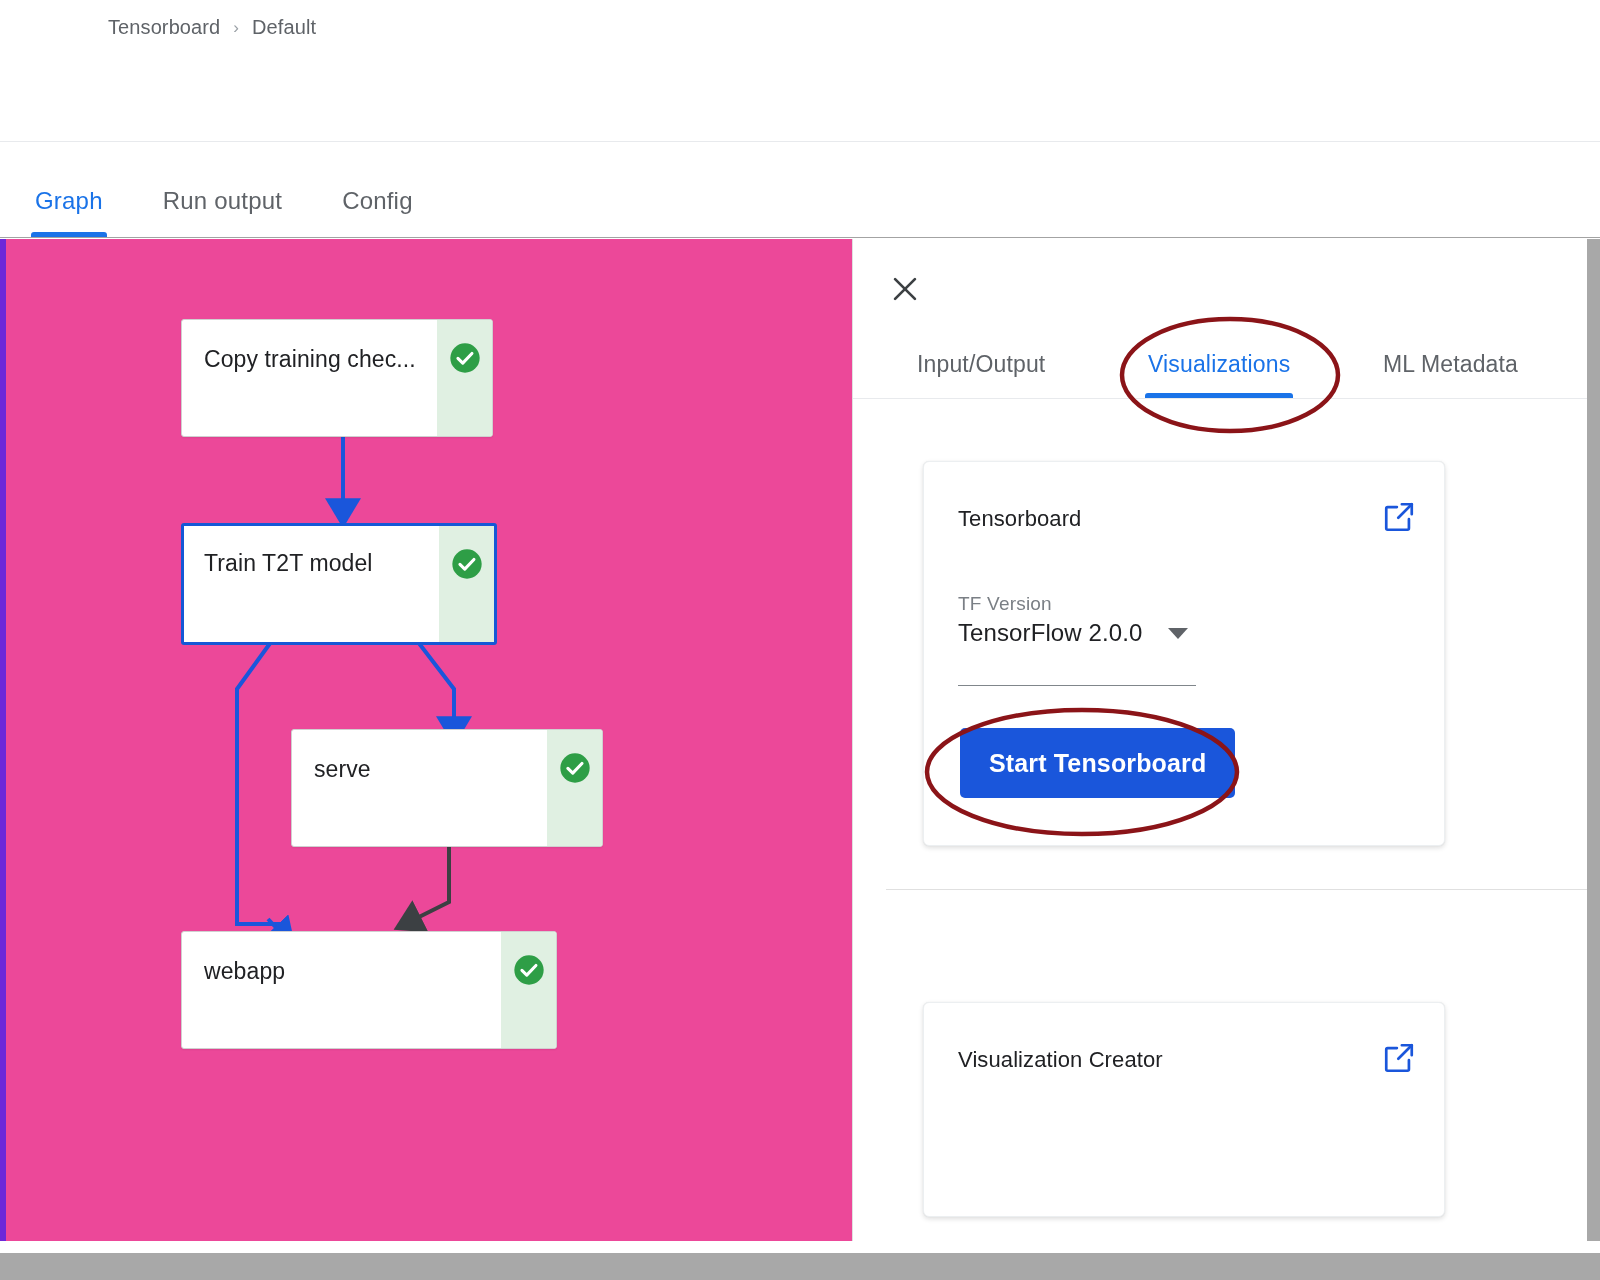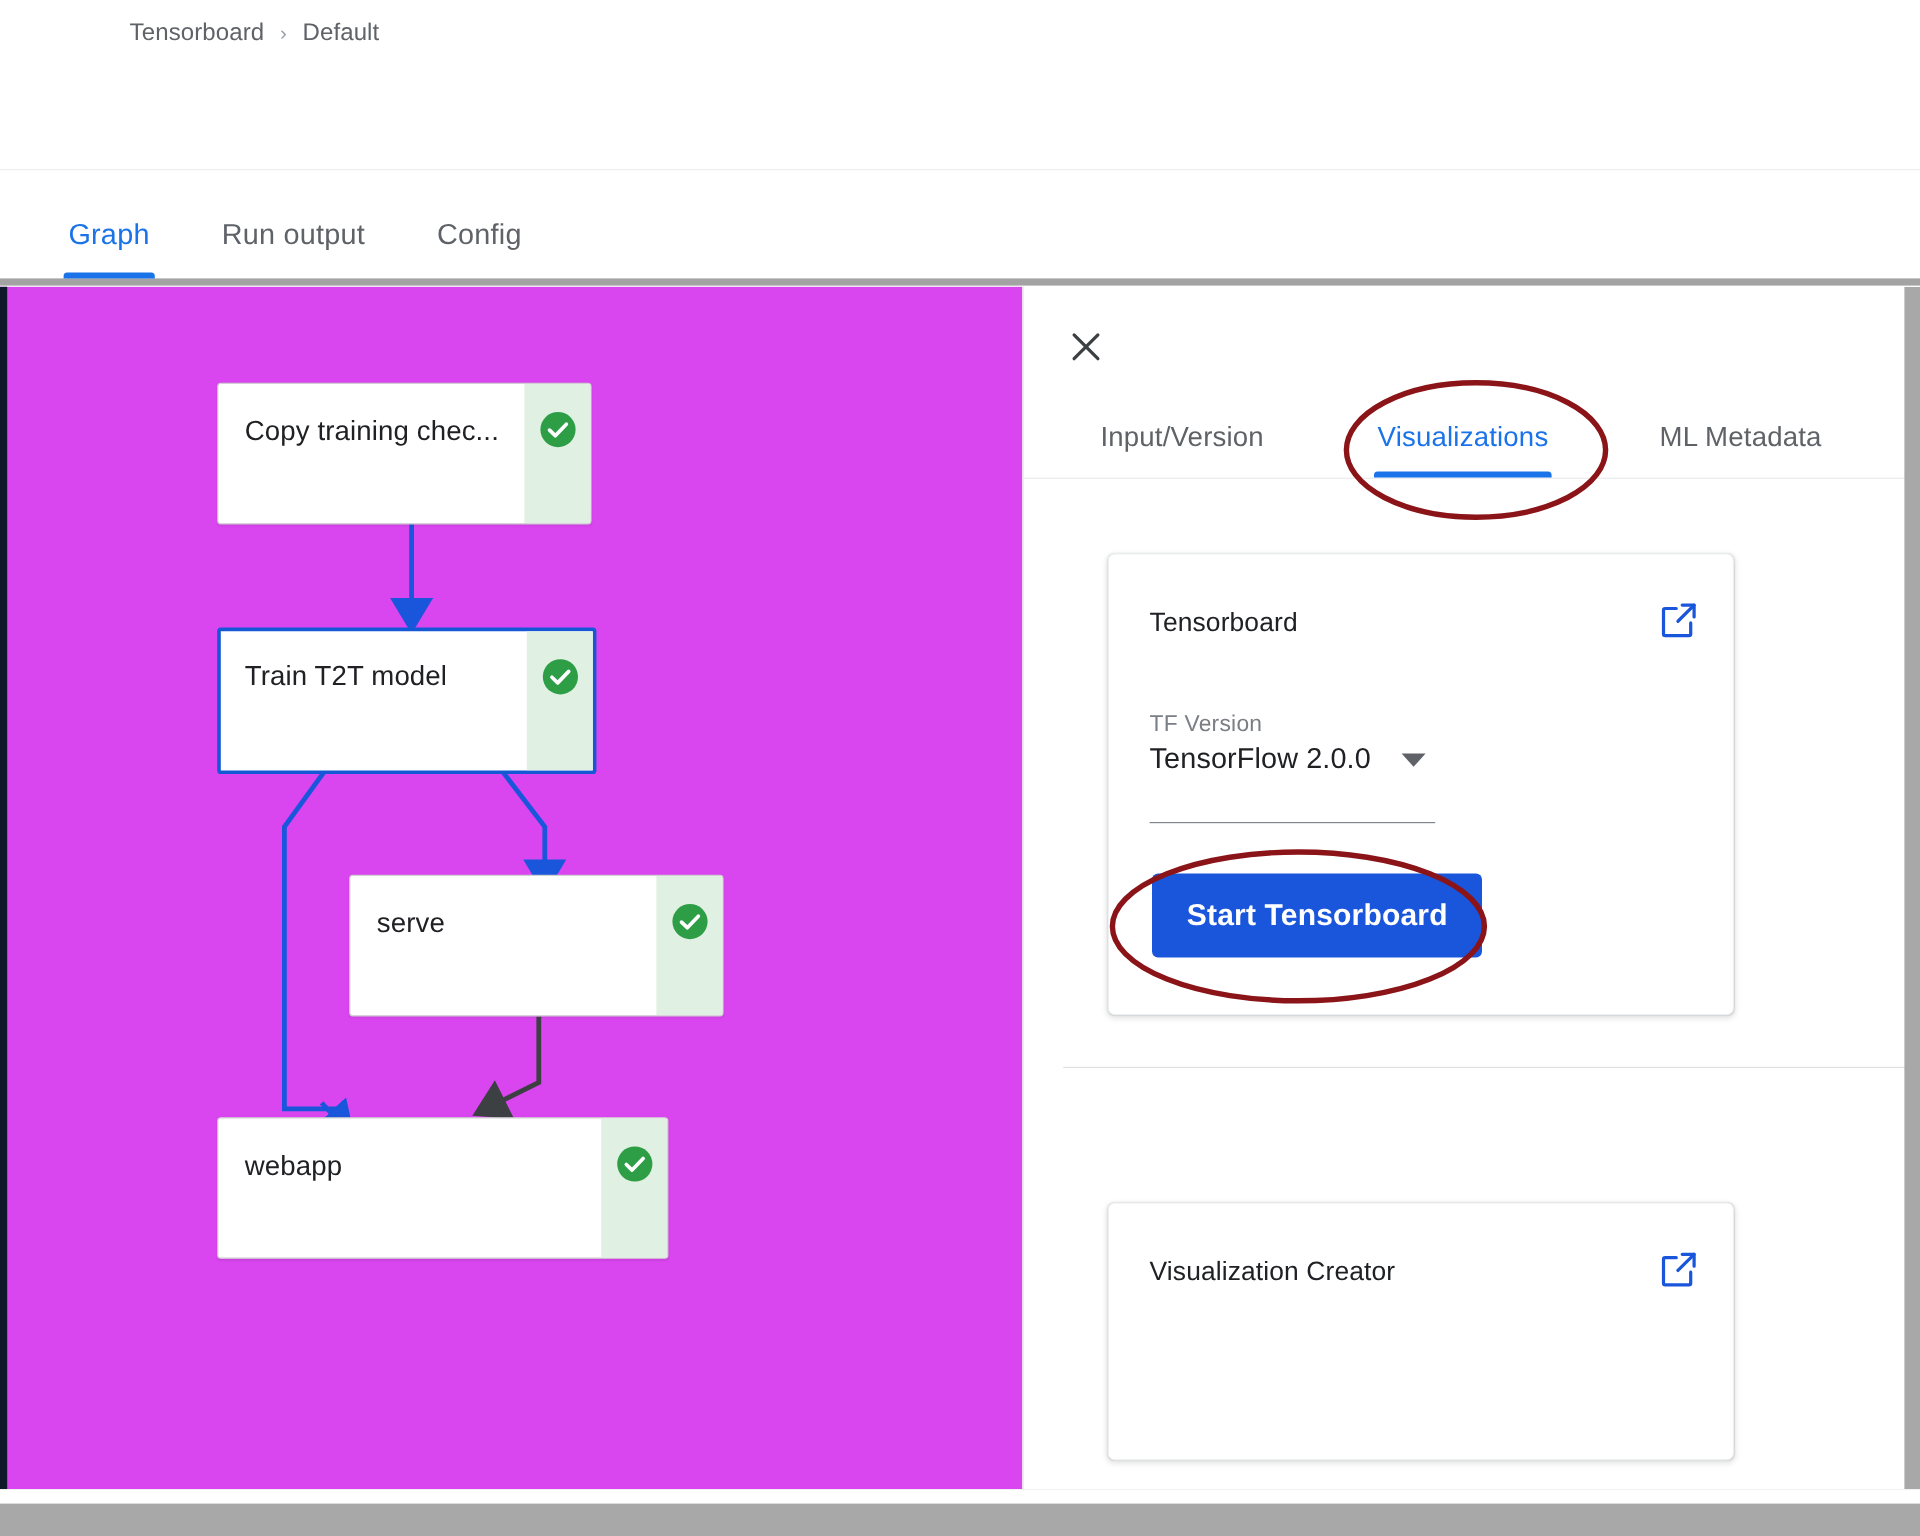--- a/index.html
+++ b/index.html
@@ -78,24 +78,24 @@
     line-height: 1;
   }
 
   
   .tabs {
     position: absolute;
     left: 0; top: 142px;
     width: 1600px;
     height: 96px;
     background: #ffffff;
-    border-bottom: 6px solid #a3a3a3;
+    border-bottom: 1px solid #a3a3a3;
     display: flex;
     align-items: flex-end;
-    padding-left: 57px;
+    padding-left: 35px;
   }
   .tab {
     position: relative;
     font-size: 24px;
     font-weight: 500;
     color: #5f6368;
     letter-spacing: 0.2px;
     padding: 0 0 22px 0;
     margin-right: 60px;
     white-space: nowrap;
@@ -118,22 +118,22 @@
     width: 1600px;
     height: 1002px;
   }
 
   
   .graph-pane {
     position: absolute;
     left: 0; top: 0;
     width: 852px;
     height: 1002px;
-    background: #d946ef;
-    border-left: 6px solid #0f172a;
+    background: #ec4899;
+    border-left: 6px solid #6d28d9;
     overflow: hidden;
   }
   .graph-svg { position: absolute; left: 0; top: 0; }
 
   .node {
     position: absolute;
     background: #ffffff;
     border: 1px solid #d0d0d0;
     border-radius: 3px;
     box-shadow: 0 1px 2px rgba(0,0,0,0.07);
@@ -446,21 +446,21 @@
     <div class="side-pane">
 
       <div class="panel-close">
         <svg width="34" height="34" viewBox="0 0 24 24" fill="none" stroke="currentColor" stroke-width="1.9" stroke-linecap="round">
           <line x1="5" y1="5" x2="19" y2="19"></line>
           <line x1="19" y1="5" x2="5" y2="19"></line>
         </svg>
       </div>
 
       <div class="panel-tabs">
-        <div class="ptab" id="ptab-io">Input/Version</div>
+        <div class="ptab" id="ptab-io">Input/Output</div>
         <div class="ptab active" id="ptab-viz">Visualizations</div>
         <div class="ptab" id="ptab-mlmd">ML Metadata</div>
       </div>
 
       <div class="card" id="card-tensorboard">
         <div class="card-title">Tensorboard</div>
         <div class="card-extlink">
           <svg width="34" height="34" viewBox="0 0 24 24" fill="none" stroke="currentColor" stroke-width="1.9" stroke-linecap="round" stroke-linejoin="round">
             <path d="M14 3 h7 v7"></path>
             <path d="M21 3 L11.5 12.5"></path>

